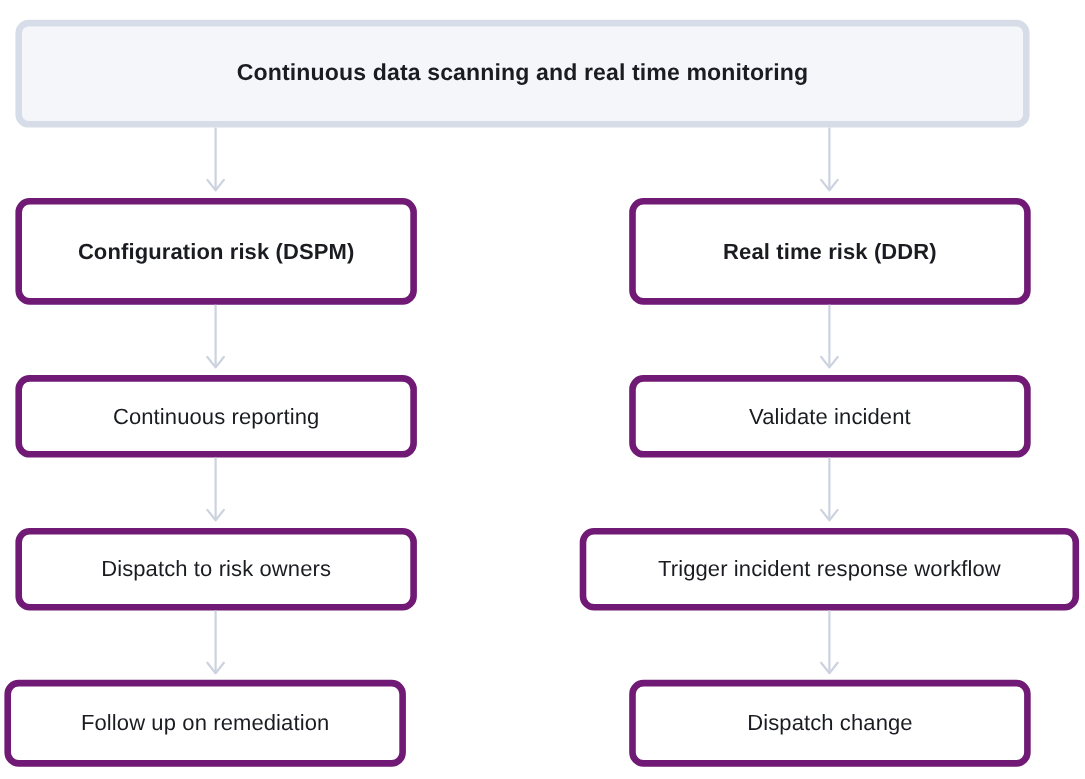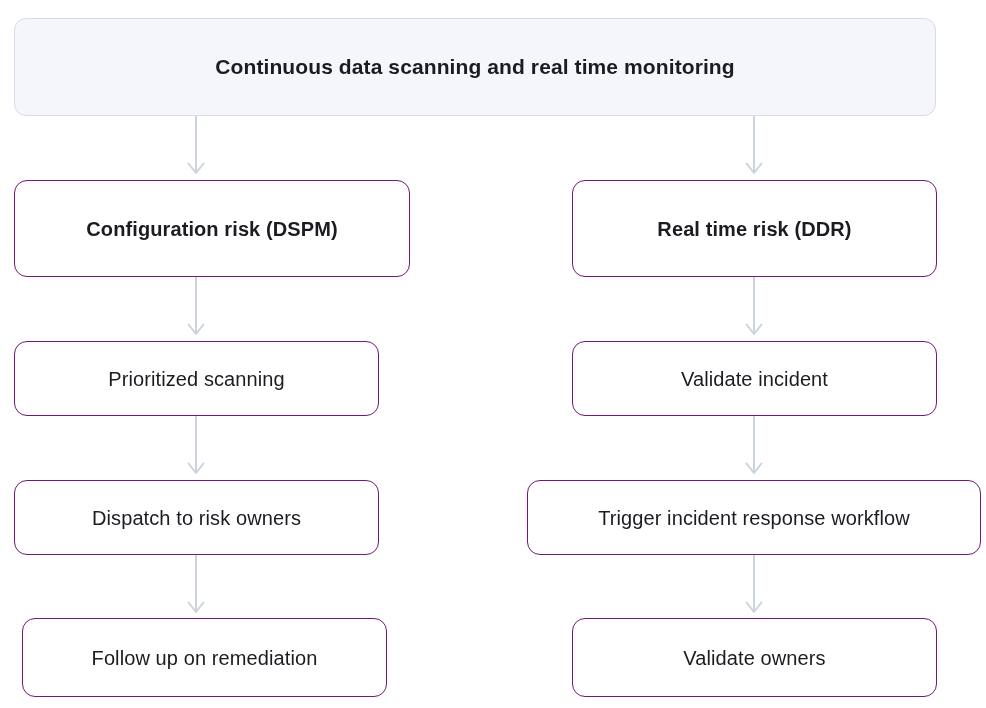--- a/index.html
+++ b/index.html
@@ -21,21 +21,21 @@
   }
 
   
   .node {
     position: absolute;
     box-sizing: border-box;
     display: flex;
     align-items: center;
     justify-content: center;
     text-align: center;
-    border: 1px solid #701a75;
+    border: 6px solid #701a75;
     border-radius: 13px;
     background: #ffffff;
     color: #1a1c21;
     font-size: 20px;
     font-weight: 400;
     line-height: 1.2;
     padding: 0 14px;
     letter-spacing: 0.1px;
   }
   .node.root {
@@ -56,24 +56,24 @@
   .arrow svg {
     display: block;
     overflow: visible;
   }
 
   
   
   #n-root   { left: 14px;  top: 18px;  width: 922px; height: 98px; }
 
   
-  #n-l1 { left: 14px; top: 180px; width: 396px; height: 97px; }
+  #n-l1 { left: 14px; top: 180px; width: 365px; height: 97px; }
   #n-l2 { left: 14px; top: 341px; width: 365px; height: 75px; }
   #n-l3 { left: 14px; top: 480px; width: 365px; height: 75px; }
-  #n-l4 { left: 22px; top: 618px; width: 365px; height: 79px; }
+  #n-l4 { left: 4px; top: 618px; width: 365px; height: 79px; }
 
   
   #n-r1 { left: 572px; top: 180px; width: 365px; height: 97px; align-items: center; }
   #n-r2 { left: 572px; top: 341px; width: 365px; height: 75px; justify-content: center; }
   #n-r3 { left: 527px; top: 480px; width: 454px; height: 75px; justify-content: center; }
   #n-r4 { left: 572px; top: 618px; width: 365px; height: 79px; }
 
   
   #a-root-l { left: 186px; top: 116px; }
   #a-root-r { left: 744px; top: 116px; }
@@ -112,21 +112,21 @@
   </div>
 
   <div class="arrow" id="a-l1-l2">
     <svg width="20" height="64" viewBox="0 0 20 64" aria-hidden="true">
       <path d="M10 0 L10 56" stroke="#ccd3df" stroke-width="2" fill="none"></path>
       <path d="M2.5 47.5 L10 57 L17.5 47.5" stroke="#ccd3df" stroke-width="2" fill="none" stroke-linecap="round" stroke-linejoin="round"></path>
     </svg>
   </div>
 
   <div class="node" id="n-l2">
-    <span>Prioritized scanning</span>
+    <span>Continuous reporting</span>
   </div>
 
   <div class="arrow" id="a-l2-l3">
     <svg width="20" height="64" viewBox="0 0 20 64" aria-hidden="true">
       <path d="M10 0 L10 56" stroke="#ccd3df" stroke-width="2" fill="none"></path>
       <path d="M2.5 47.5 L10 57 L17.5 47.5" stroke="#ccd3df" stroke-width="2" fill="none" stroke-linecap="round" stroke-linejoin="round"></path>
     </svg>
   </div>
 
   <div class="node" id="n-l3">
@@ -171,16 +171,16 @@
   </div>
 
   <div class="arrow" id="a-r3-r4">
     <svg width="20" height="64" viewBox="0 0 20 64" aria-hidden="true">
       <path d="M10 0 L10 56" stroke="#ccd3df" stroke-width="2" fill="none"></path>
       <path d="M2.5 47.5 L10 57 L17.5 47.5" stroke="#ccd3df" stroke-width="2" fill="none" stroke-linecap="round" stroke-linejoin="round"></path>
     </svg>
   </div>
 
   <div class="node" id="n-r4">
-    <span>Validate owners</span>
+    <span>Dispatch change</span>
   </div>
 
 </div>
 
 </body></html>

